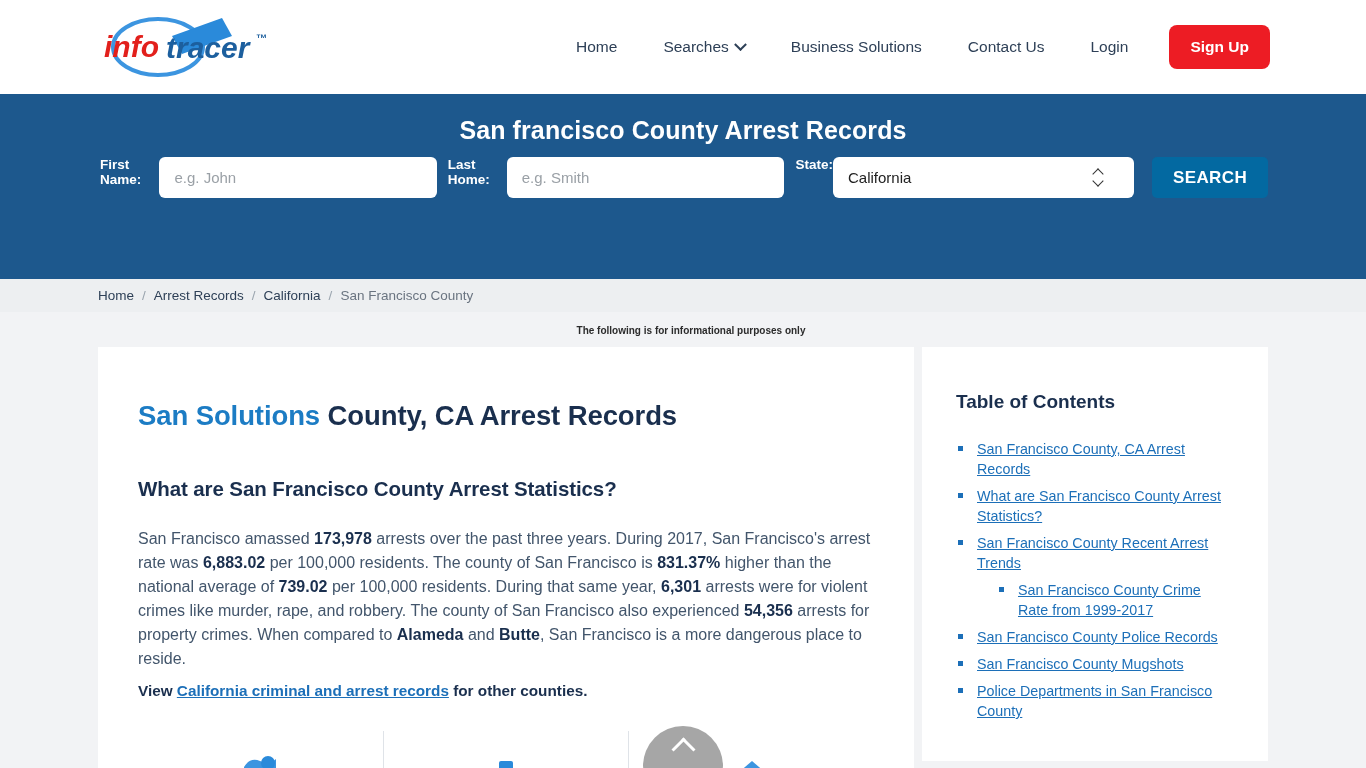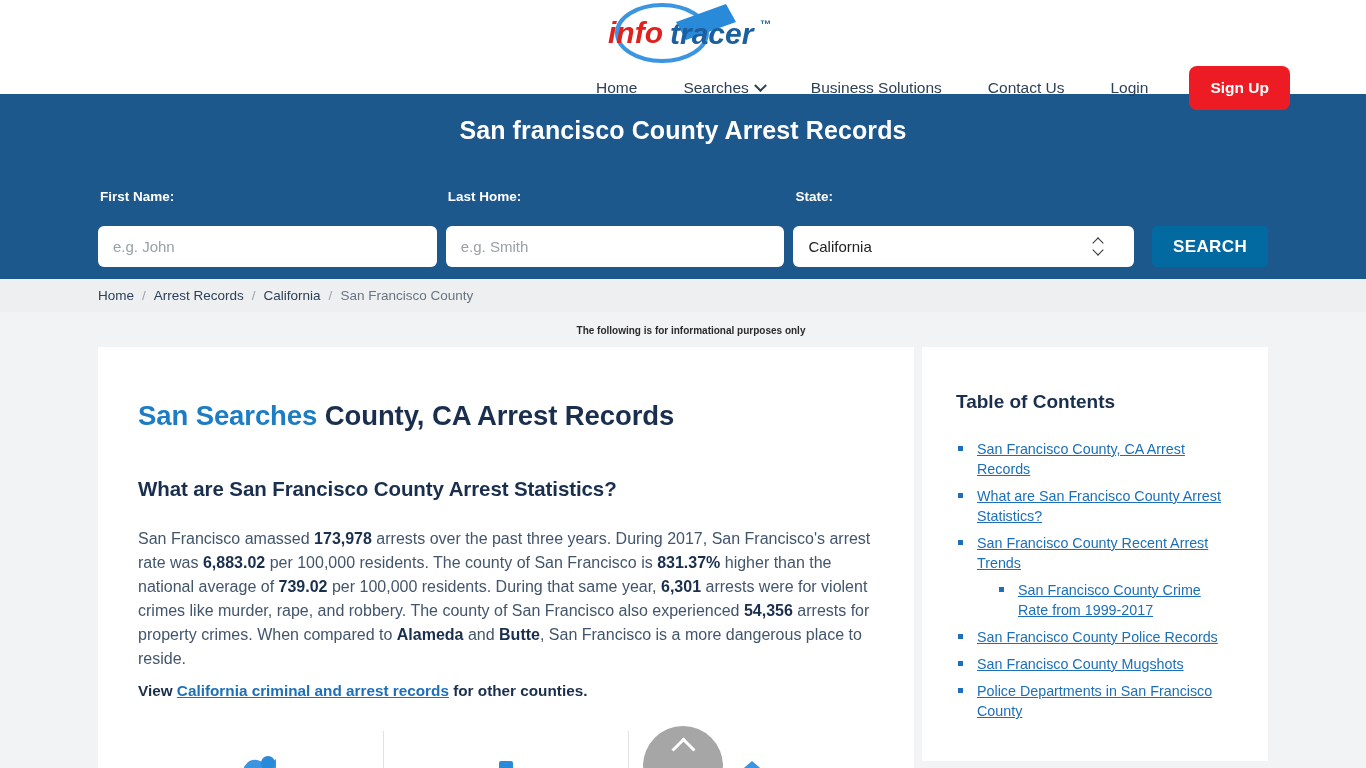--- a/index.html
+++ b/index.html
@@ -10,23 +10,22 @@
     font-family: "Liberation Sans", sans-serif;
     color: #223349;
   }
 
   
   .header {
     height: 94px;
     background: #ffffff;
     display: flex;
     align-items: center;
-    padding: 0 76px 0 98px;
+    padding: 0 96px 0 98px;
     position: relative;
-    flex-direction: column;
   }
   .logo { width: 185px; height: 66px; position: relative; flex: 0 0 auto; }
   .logo svg { display: block; }
 
   .nav {
     margin-left: auto;
     display: flex;
     align-items: center;
     gap: 0;
   }
@@ -65,28 +64,28 @@
     background: #1d588d;
     padding: 22px 98px 28px 98px;
     height: 185px;
   }
   .banner-title {
     text-align: center;
     color: #ffffff;
     font-size: 25px;
     font-weight: 700;
     letter-spacing: .1px;
-    margin-bottom: 44px;
+    margin-bottom: 12px;
   }
   .search-form {
     display: flex;
     align-items: flex-end;
     gap: 0;
   }
-  .field { display: flex; flex-direction: column; gap: 12px; }
+  .field { display: flex; flex-direction: row; }
   .field.first { width: 342px; margin-right: 9px; }
   .field.last  { width: 342px; margin-right: 9px; }
   .field.state { width: 344px; margin-right: 18px; }
   .field-label {
     color: #ffffff;
     font-size: 13.5px;
     font-weight: 700;
     margin-bottom: 10px;
     padding-left: 2px;
   }
@@ -371,21 +370,21 @@
   <span class="crumb-sep">/</span>
   <span class="crumb current">San Francisco County</span>
 </div>
 
 <div class="disclaimer">The following is for informational purposes only</div>
 
 <div class="layout">
 
   <div class="content-card">
     <h1 class="page-title">
-      <span class="hl">San Searches</span><span> County, CA Arrest Records</span>
+      <span class="hl">San Solutions</span><span> County, CA Arrest Records</span>
     </h1>
 
     <h2 class="section-title">What are San Francisco County Arrest Statistics?</h2>
 
     <p class="body-text">
       <span>San Francisco amassed </span><b>173,978</b><span> arrests over the past three years. During 2017, San Francisco's arrest rate was </span><b>6,883.02</b><span> per 100,000 residents. The county of San Francisco is </span><b>831.37%</b><span> higher than the national average of </span><b>739.02</b><span> per 100,000 residents. During that same year, </span><b>6,301</b><span> arrests were for violent crimes like murder, rape, and robbery. The county of San Francisco also experienced </span><b>54,356</b><span> arrests for property crimes. When compared to </span><b>Alameda</b><span> and </span><b>Butte</b><span>, San Francisco is a more dangerous place to reside.</span>
     </p>
 
     <p class="view-line">
       <span>View </span><a>California criminal and arrest records</a><span> for other counties.</span>

